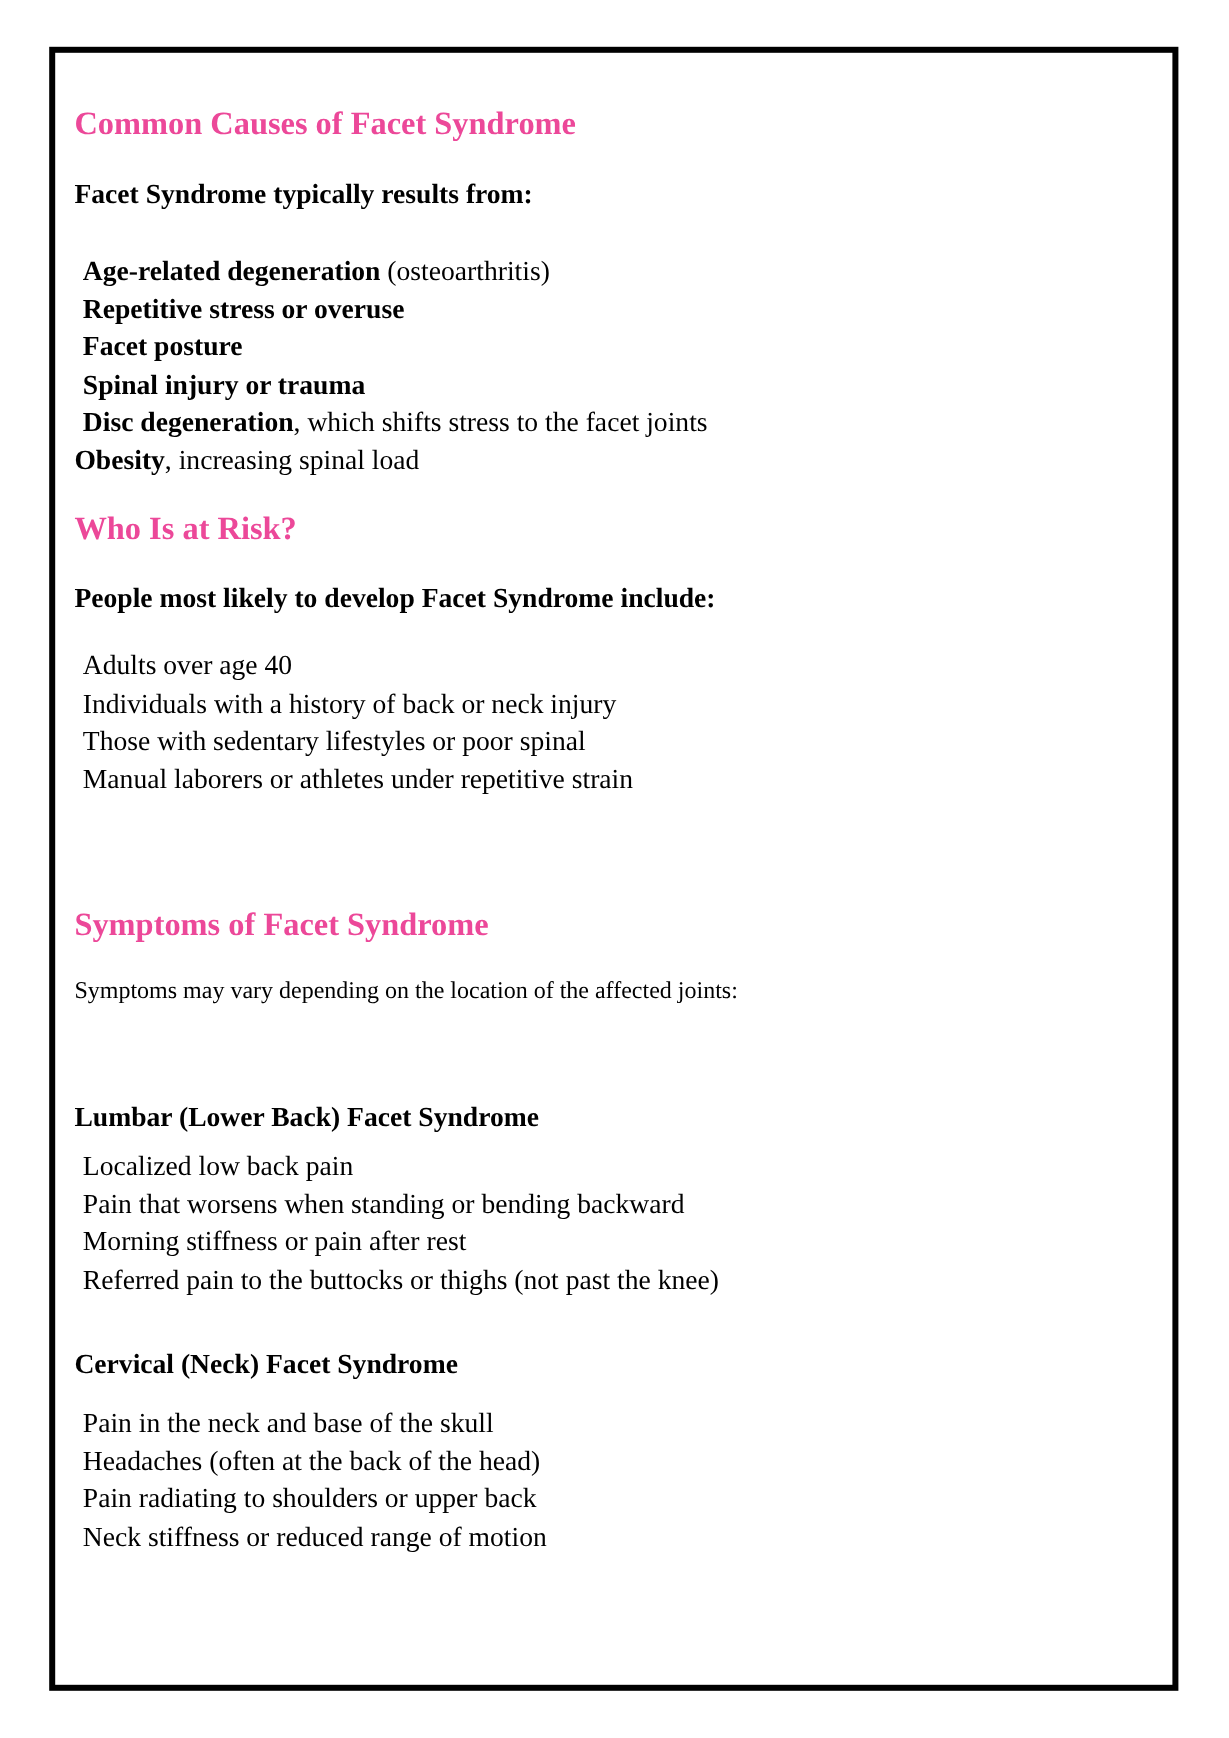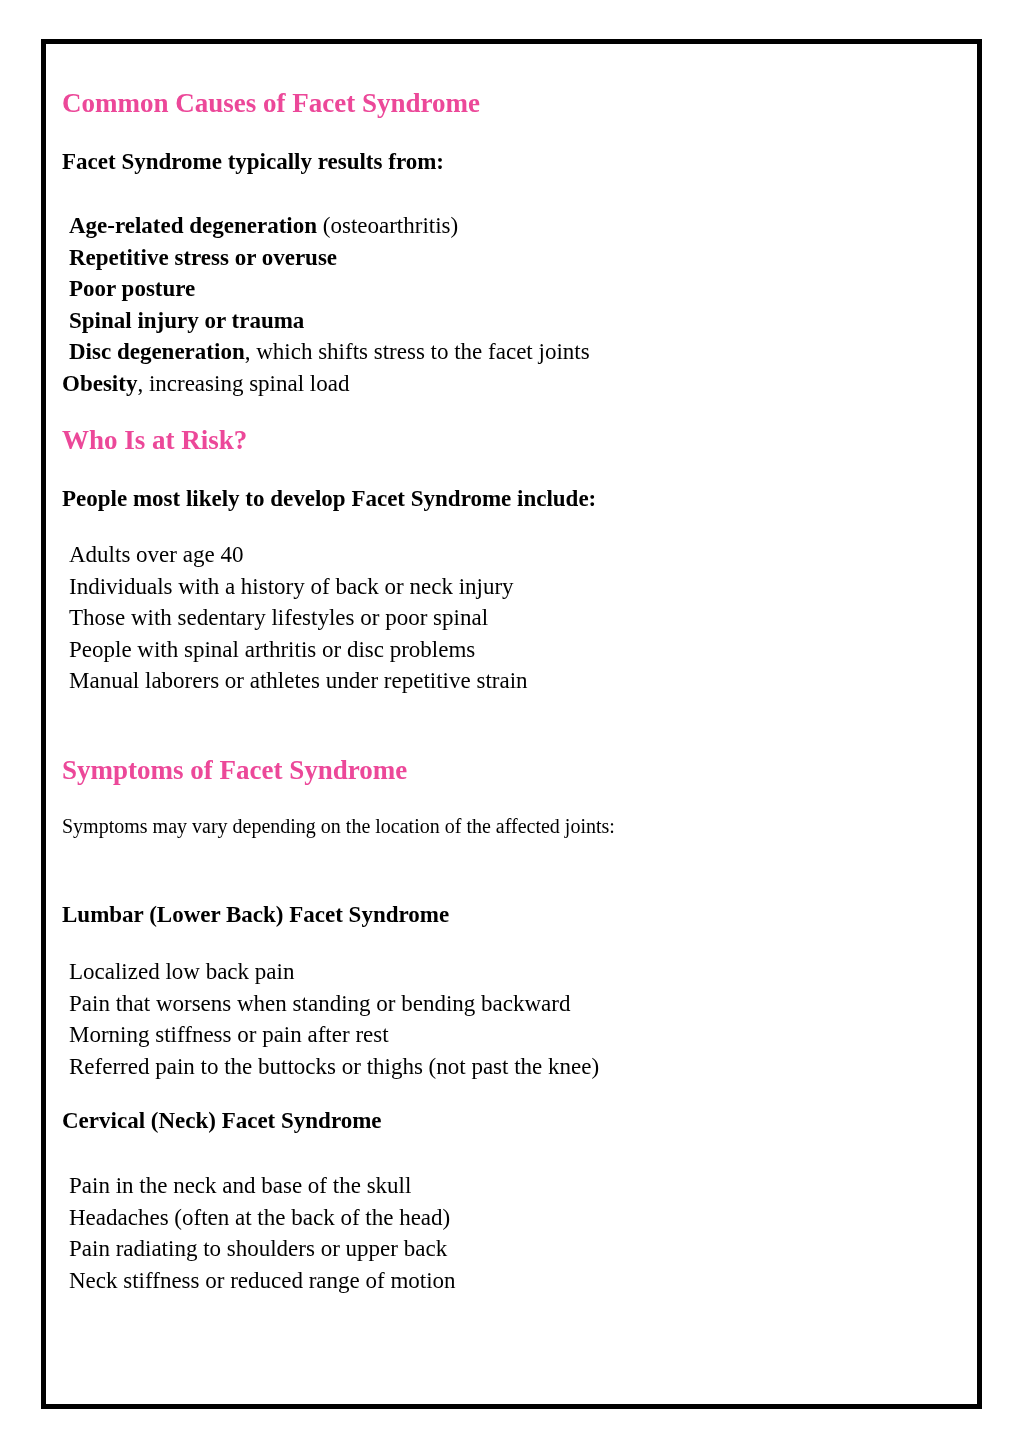--- a/index.html
+++ b/index.html
@@ -1,50 +1,49 @@
 <!DOCTYPE html>
 <html><head>
 <meta charset="utf-8">
 <style>
   html, body { margin: 0; padding: 0; background: #ffffff; }
   body { width: 1024px; height: 1448px; position: relative; font-family: "Liberation Serif", serif; color: #000; }
   .frame { position: absolute; left: 41px; top: 39px; width: 931px; height: 1360px; border: 5px solid #000; box-sizing: content-box; }
   .abs { position: absolute; white-space: nowrap; }
   .h1 { color: #ec4899; font-weight: bold; font-size: 27px; }
   .lead { font-weight: bold; font-size: 23px; text-align: center; }
-  .sub { font-weight: bold; font-size: 23px; }
+  .sub { font-weight: bold; font-size: 23px; margin-top: 16px; }
   .item { font-size: 23px; line-height: 31.6px; }
   .plain { font-size: 20px; }
   b { font-weight: bold; }
 </style>
 </head>
 <body>
 
 <div class="frame"></div>
 
 <div class="abs h1" style="left:62px; top:88px;">Common Causes of Facet Syndrome</div>
 <div class="abs lead" style="left:62px; top:149px;">Facet Syndrome typically results from:</div>
 
 <div class="abs" style="left:69px; top:210px;">
   <div class="item"><b>Age-related degeneration</b><span> (osteoarthritis)</span></div>
   <div class="item"><b>Repetitive stress or overuse</b><span></span></div>
-  <div class="item"><b>Poor posture</b><span></span></div>
+  <div class="item"><b>Facet posture</b><span></span></div>
   <div class="item"><b>Spinal injury or trauma</b><span></span></div>
   <div class="item"><b>Disc degeneration</b><span>, which shifts stress to the facet joints</span></div>
   <div class="item" style="margin-left:-7px;"><b>Obesity</b><span>, increasing spinal load</span></div>
 </div>
 
 <div class="abs h1" style="left:62px; top:425px;">Who Is at Risk?</div>
 <div class="abs lead" style="left:62px; top:486px;font-family:Liberation Serif, serif;">People most likely to develop Facet Syndrome include:</div>
 
 <div class="abs" style="left:69px; top:539px;">
   <div class="item">Adults over age 40</div>
   <div class="item">Individuals with a history of back or neck injury</div>
   <div class="item">Those with sedentary lifestyles or poor spinal</div>
-  <div class="item">People with spinal arthritis or disc problems</div>
   <div class="item">Manual laborers or athletes under repetitive strain</div>
 </div>
 
 <div class="abs h1" style="left:62px; top:755px;">Symptoms of Facet Syndrome</div>
 <div class="abs plain" style="left:62px; top:815px;">Symptoms may vary depending on the location of the affected joints:</div>
 
 <div class="abs sub" style="left:62px; top:902px;">Lumbar (Lower Back) Facet Syndrome</div>
 <div class="abs" style="left:69px; top:956px;">
   <div class="item">Localized low back pain</div>
   <div class="item">Pain that worsens when standing or bending backward</div>

